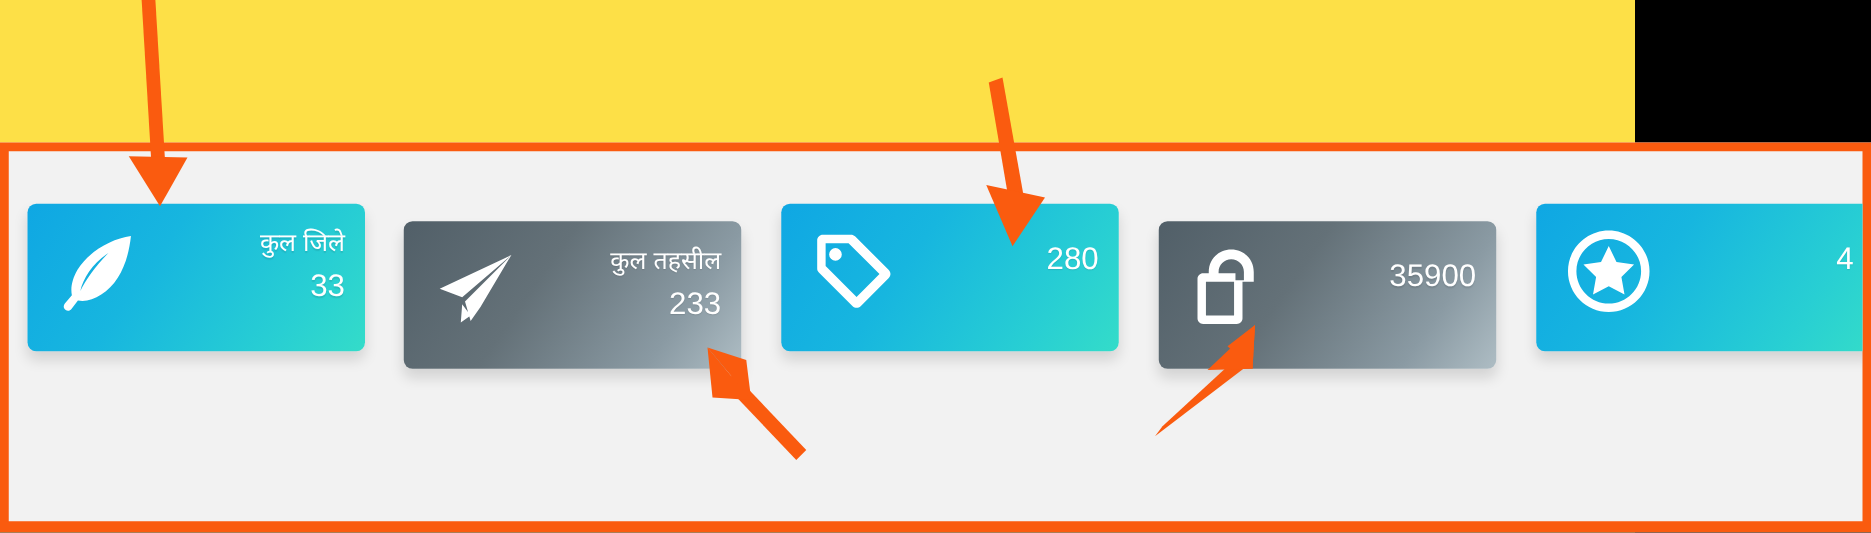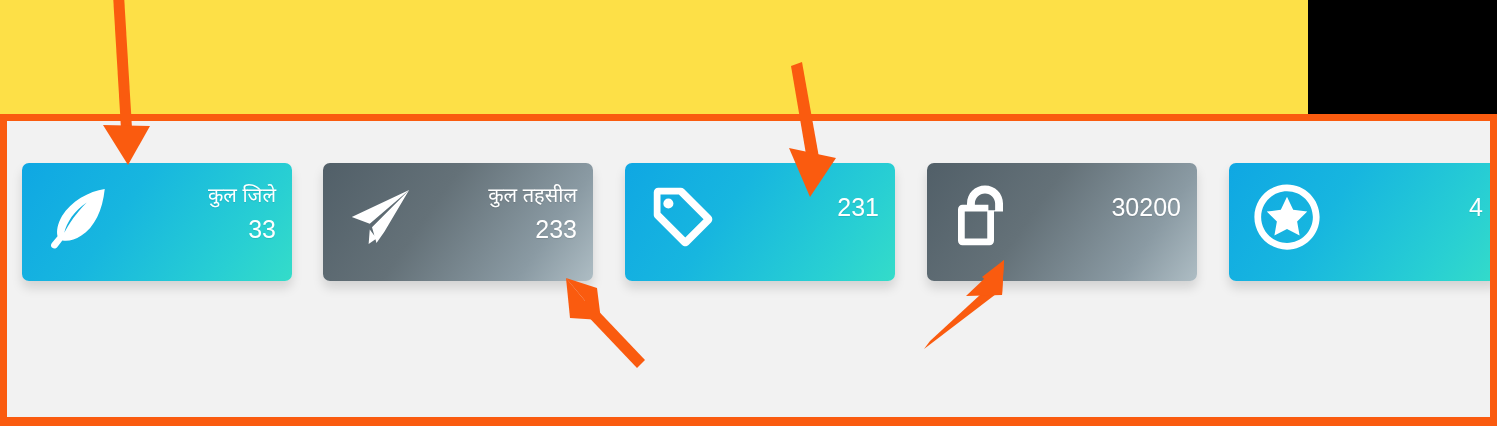--- a/index.html
+++ b/index.html
@@ -58,20 +58,21 @@
   .stat-card.c2 { left: 316px; }
   .stat-card.c3 { left: 618px; }
   .stat-card.c4 { left: 920px; }
   .stat-card.c5 { left: 1222px; }
 
   .grad-blue {
     background: linear-gradient(125deg, #0FA7E3 0%, #17B6DF 38%, #28CFD3 78%, #34DCC9 100%);
   }
   .grad-gray {
     background: linear-gradient(125deg, #515F68 0%, #647178 40%, #8A9AA3 78%, #AEBDC4 100%);
+    margin-top: 14px;
   }
 
   .card-icon {
     position: absolute;
     left: 22px;
     top: 18px;
     width: 72px;
     height: 72px;
     color: #ffffff;
     pointer-events: none;
@@ -151,32 +152,32 @@
         </div>
       </div>
 
       <div class="stat-card c3 grad-blue">
         <span class="card-icon">
           <svg viewBox="0 0 64 64" aria-hidden="true">
             <path d="M30 6H10c-2.2 0-4 1.8-4 4v20c0 1.1.4 2.1 1.2 2.8l24 24c1.6 1.6 4.1 1.6 5.7 0l20-20c1.6-1.6 1.6-4.1 0-5.7l-24-24C32.1 6.4 31.1 6 30 6z M12 12h16.3l22 22-16.3 16.3-22-22V12z M19 15.5a4.5 4.5 0 1 0 0 9 4.5 4.5 0 0 0 0-9z"></path>
           </svg>
         </span>
         <div class="card-text">
-          <div class="card-value">231</div>
+          <div class="card-value">280</div>
         </div>
       </div>
 
       <div class="stat-card c4 grad-gray">
         <span class="card-icon">
           <svg viewBox="0 0 64 64" aria-hidden="true">
             <path d="M32 4c-9 0-16 7-16 16v6h7v-6c0-5 4-9 9-9s9 4 9 9v6h-6V21H12c-2.2 0-4 1.8-4 4v28c0 2.2 1.8 4 4 4h24c2.2 0 4-1.8 4-4V27h8v-7c0-9-7-16-16-16z M14 27h20v24H14V27z"></path>
           </svg>
         </span>
         <div class="card-text">
-          <div class="card-value">30200</div>
+          <div class="card-value">35900</div>
         </div>
       </div>
 
       <div class="stat-card c5 grad-blue">
         <span class="card-icon">
           <svg viewBox="0 0 64 64" aria-hidden="true">
             <path d="M32 3C16 3 3 16 3 32s13 29 29 29 29-13 29-29S48 3 32 3zm0 6c12.7 0 23 10.3 23 23S44.7 55 32 55 9 44.7 9 32 19.3 9 32 9z"></path>
             <path d="M32 14l5.5 11.5 12.5 1.7-9 8.8 2.2 12.5L32 42.6 20.8 48.5 23 36l-9-8.8 12.5-1.7L32 14z"></path>
           </svg>
         </span>

